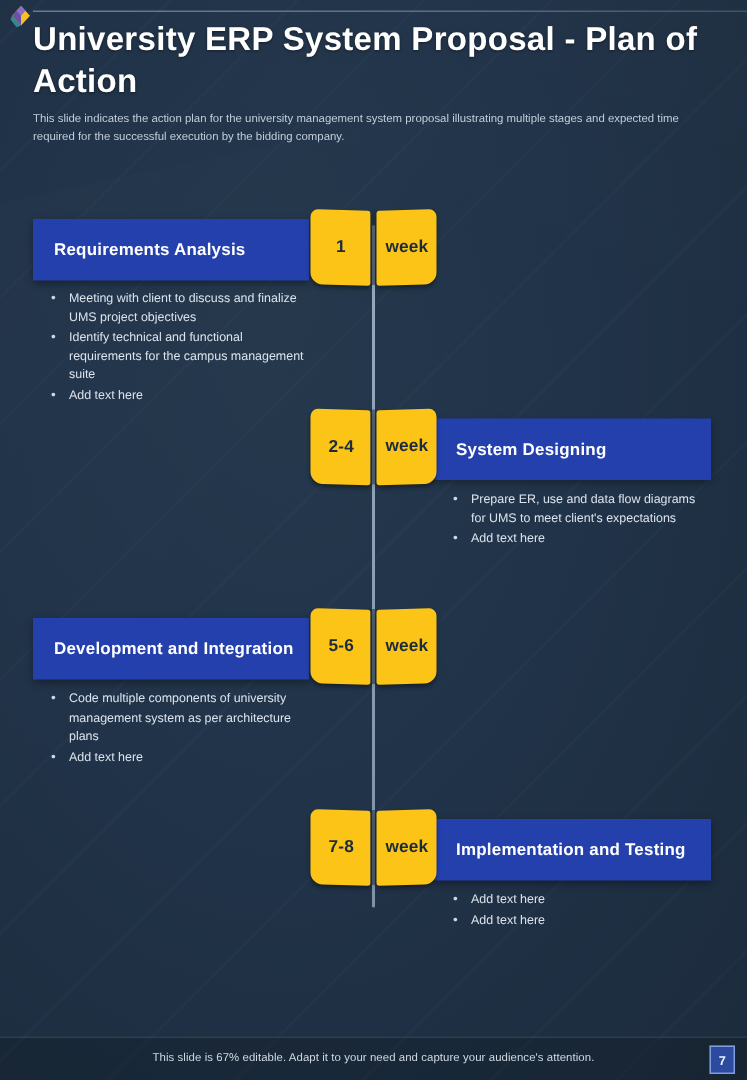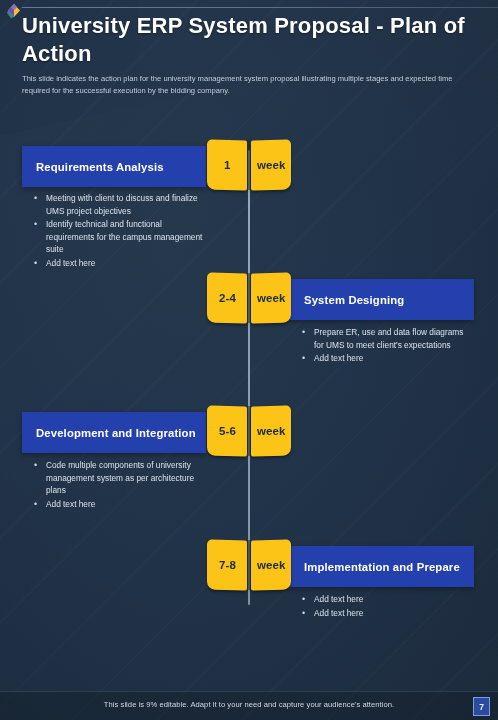--- a/index.html
+++ b/index.html
@@ -325,21 +325,21 @@
       </div>
       <div class="bi">
         <span class="dot">•</span>
         <span class="btxt">Add text here</span>
       </div>
     </div>
   </div>
 
   <div class="stage">
     <div class="titlebar" style="left:290px; top:546px; width:184px; height:41px;">
-      <span class="tlabel">Implementation and Prepare</span>
+      <span class="tlabel">Implementation and Testing</span>
     </div>
 
     <div class="book" style="left:207px; top:540px;">
       <div class="page left">
         <span class="ptext">7-8</span>
       </div>
       <div class="spinegap"></div>
       <div class="page right">
         <span class="ptext">week</span>
       </div>
@@ -351,17 +351,17 @@
         <span class="btxt">Add text here</span>
       </div>
       <div class="bi">
         <span class="dot">•</span>
         <span class="btxt">Add text here</span>
       </div>
     </div>
   </div>
 
   <div class="footer">
-    <div class="footer-text">This slide is 9% editable. Adapt it to your need and capture your audience's attention.</div>
+    <div class="footer-text">This slide is 67% editable. Adapt it to your need and capture your audience's attention.</div>
     <div class="pagenum">7</div>
   </div>
 
 </div>
 
 </body></html>

